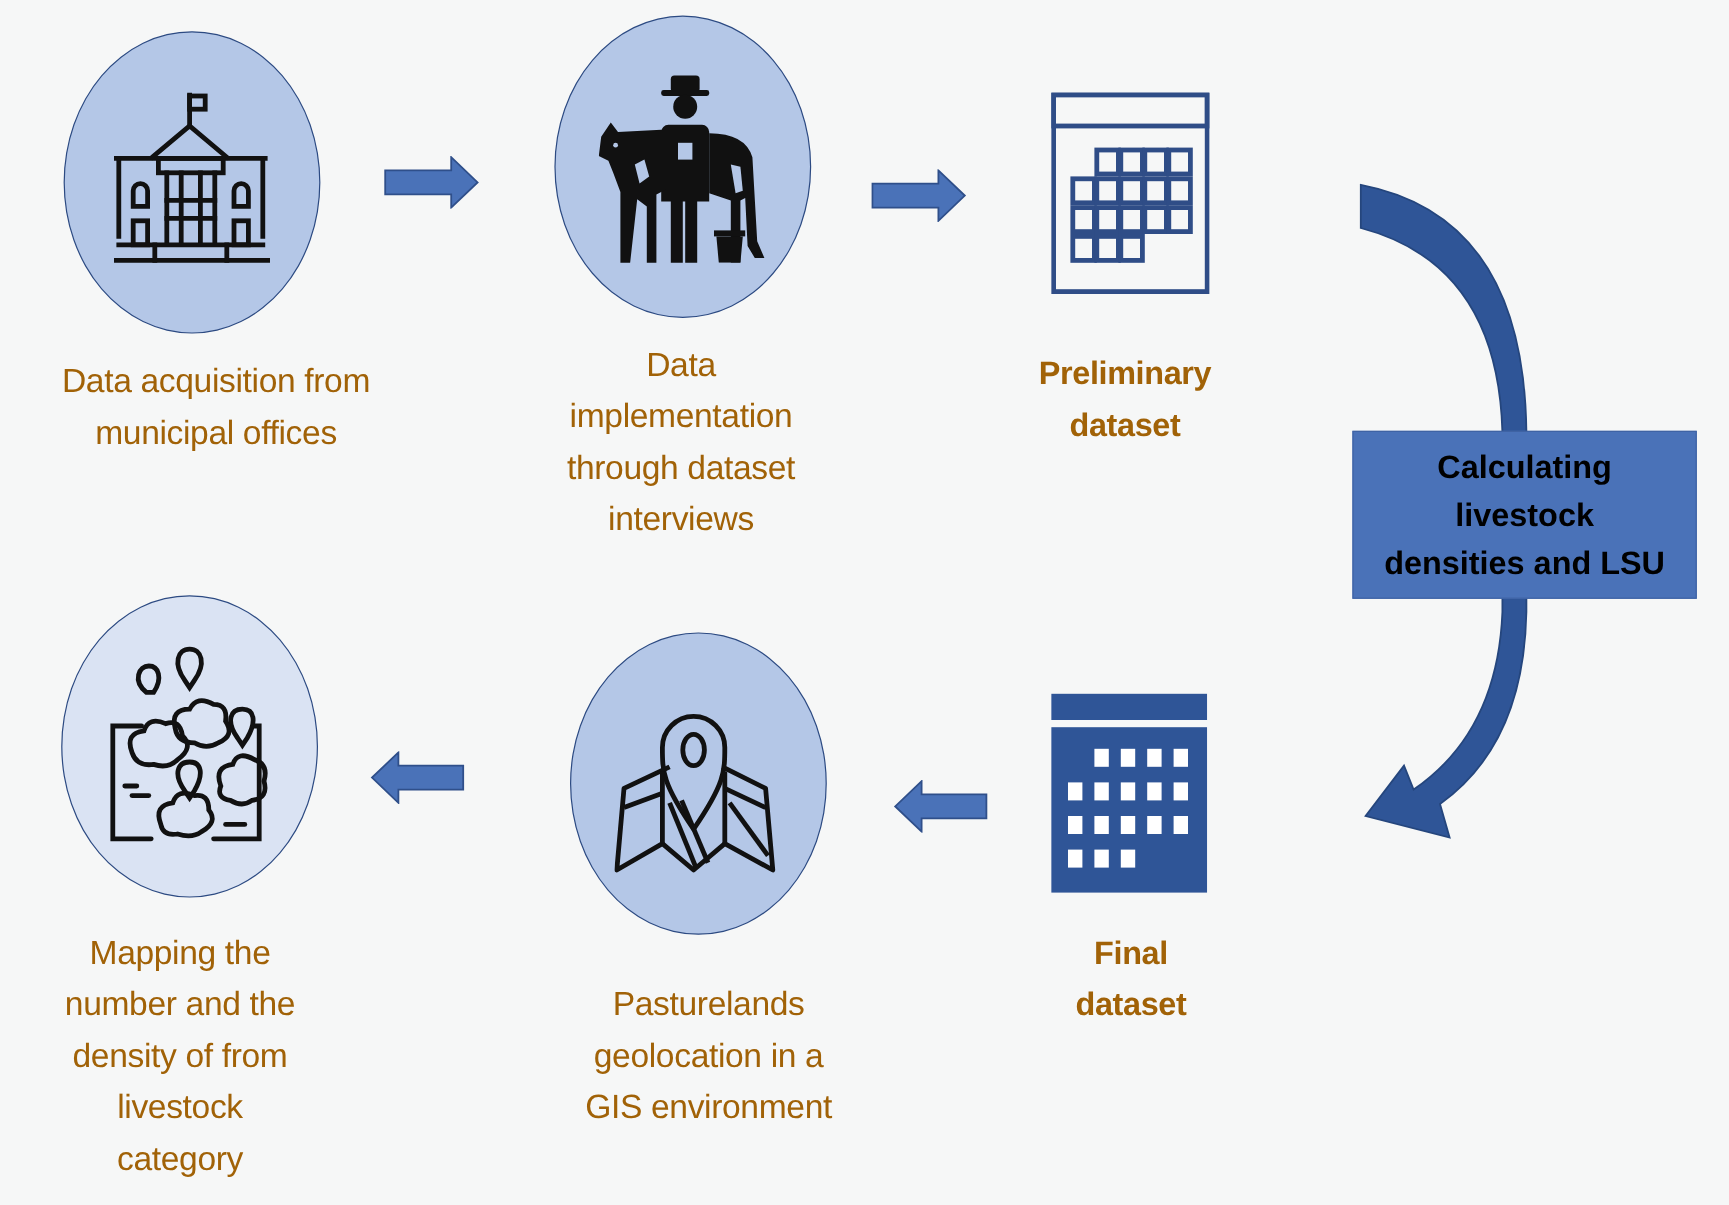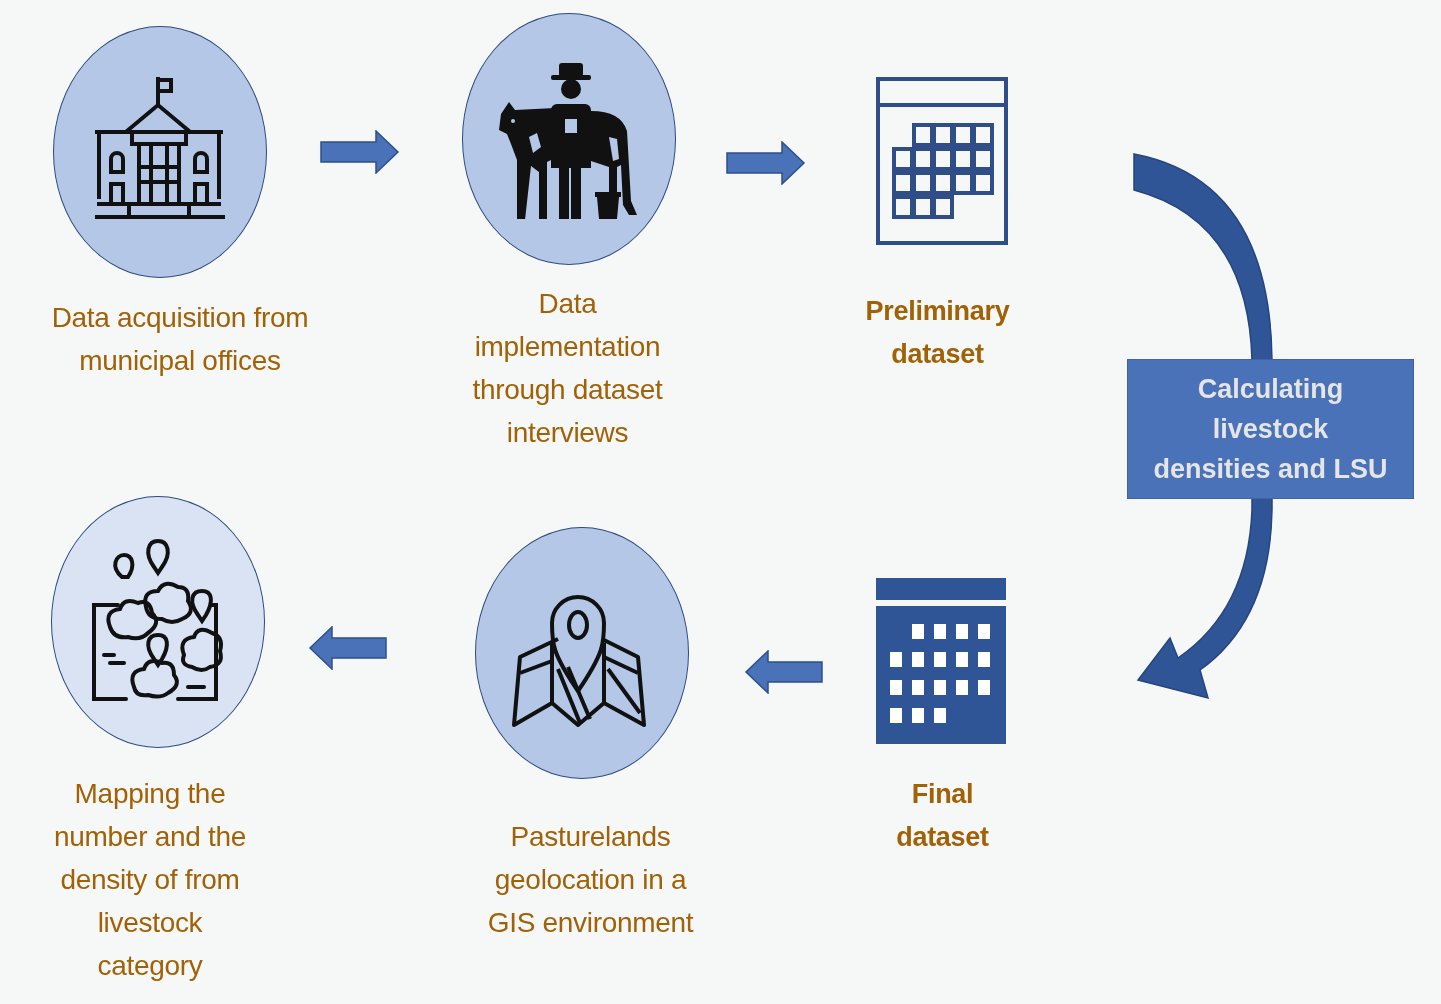--- a/index.html
+++ b/index.html
@@ -26,21 +26,21 @@
       line-height: 43px;
       color: #a16207;
       white-space: pre-line;
       letter-spacing: -0.3px;
     }
     .label.bold { font-weight: bold; font-size: 27px; }
     .calc-box {
       position: absolute;
       left: 1127px; top: 359px; width: 287px; height: 140px;
       background: #4a72b8;
-      color: #e5e5e5;
+      color: #000000;
       font-weight: bold;
       font-size: 27px;
       line-height: 40px;
       text-align: center;
       display: flex; align-items: center; justify-content: center;
       white-space: pre-line;
       border: 1px solid #3f63a4;
       box-sizing: border-box;
     }
     svg { display: block; }

